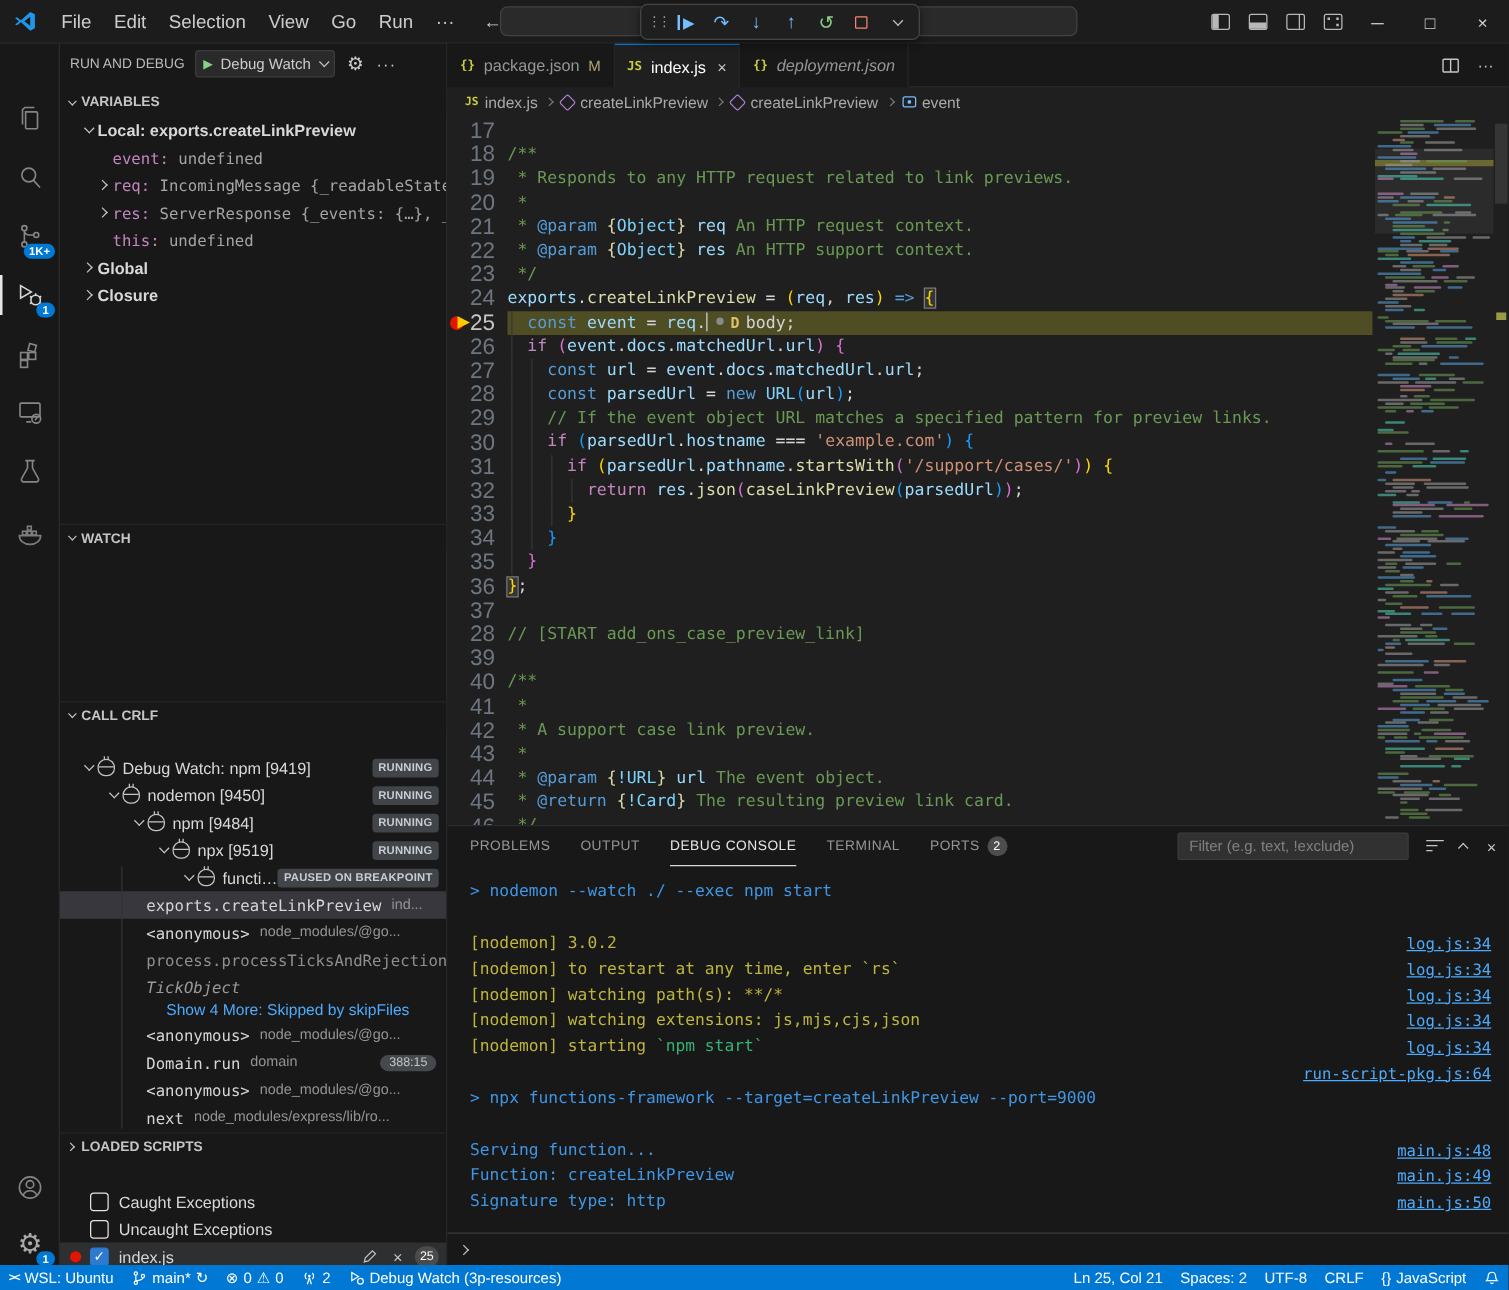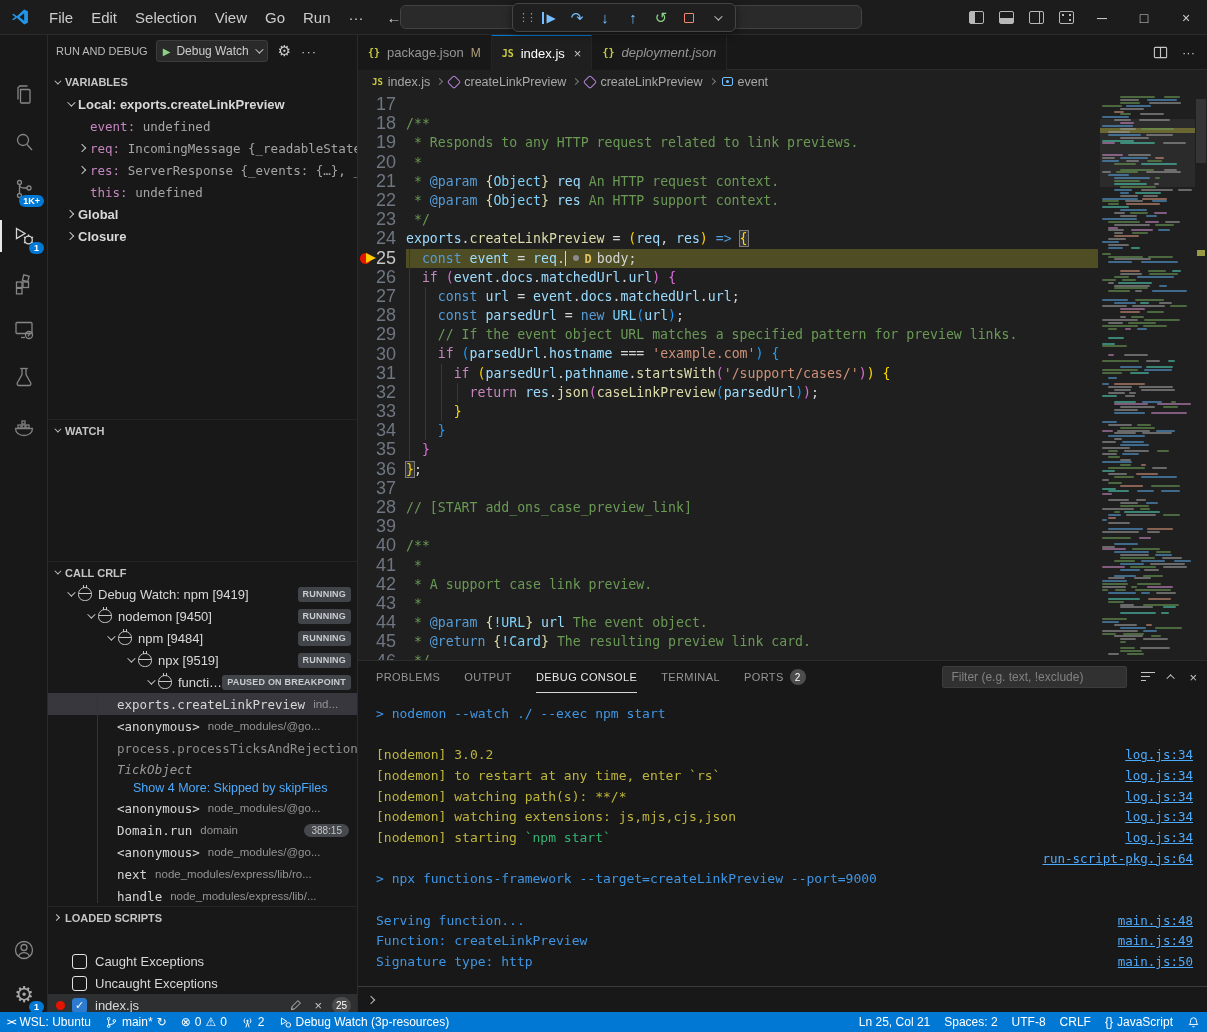--- a/index.html
+++ b/index.html
@@ -360,21 +360,21 @@
 
     <div class="sect-hdr" style="top:384px">
         <span class="cv cv-d"></span>
         <span>WATCH</span>
       </div>
 
     <div class="sect-hdr" style="top:526px">
         <span class="cv cv-d"></span>
         <span>CALL CRLF</span>
       </div>
-    <div id="callstack-body" style="position:absolute;top:548px;left:0;width:100%">
+    <div id="callstack-body" style="position:absolute;top:568px;left:0;width:100%">
         <div class="srow" style="padding-left:14px">
           <span class="tw">
             <span class="cv cv-d"></span>
           </span>
           <span class="bug-ic"></span>
           <span style="overflow:hidden;text-overflow:ellipsis;color:#d8d8d8">Debug Watch: npm [9419]</span>
           <span class="runbadge">RUNNING</span>
         </div>
         <div class="srow" style="padding-left:34px">
           <span class="tw">

